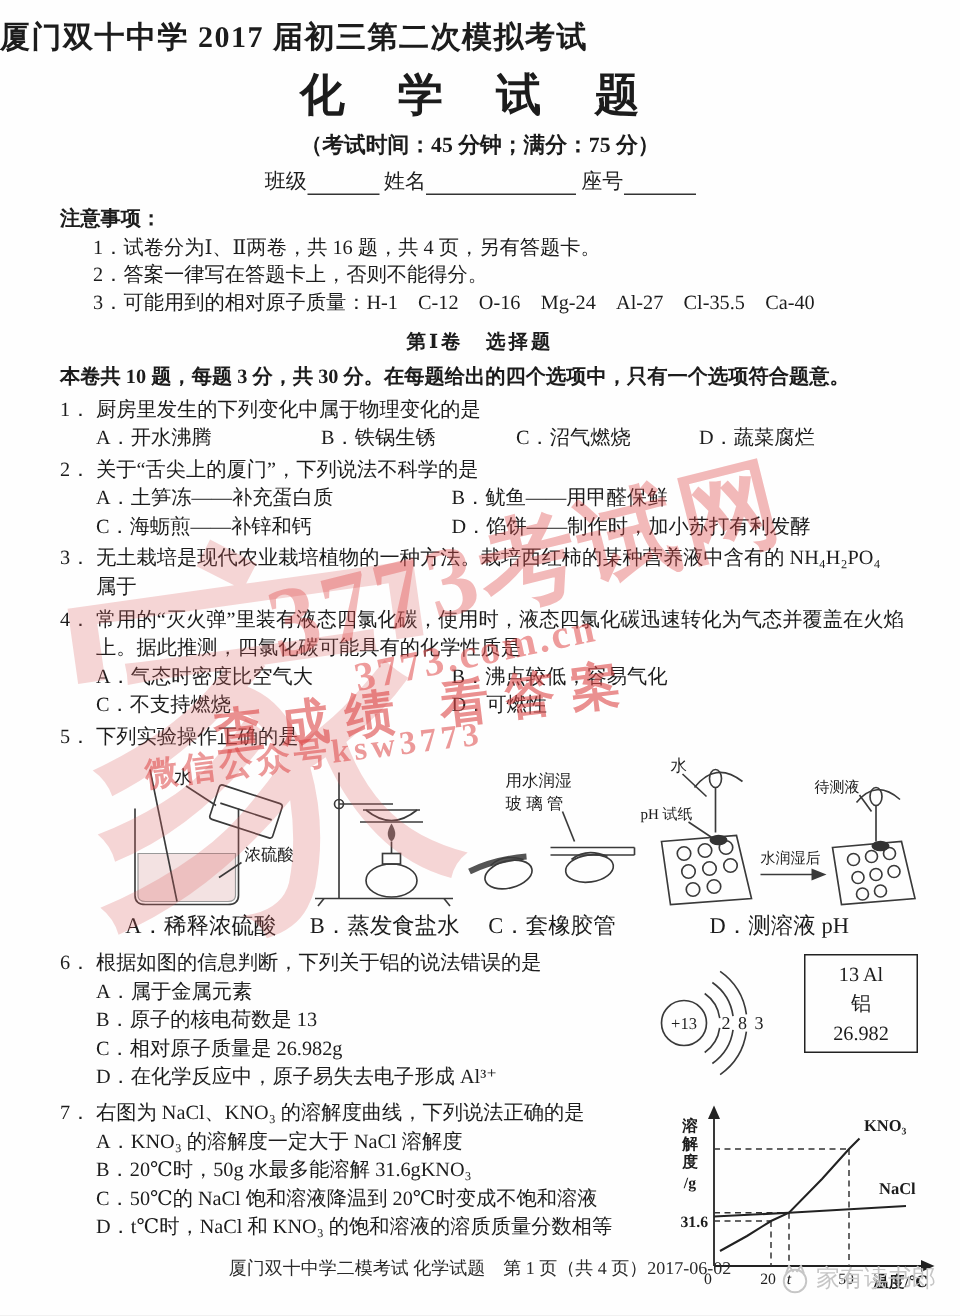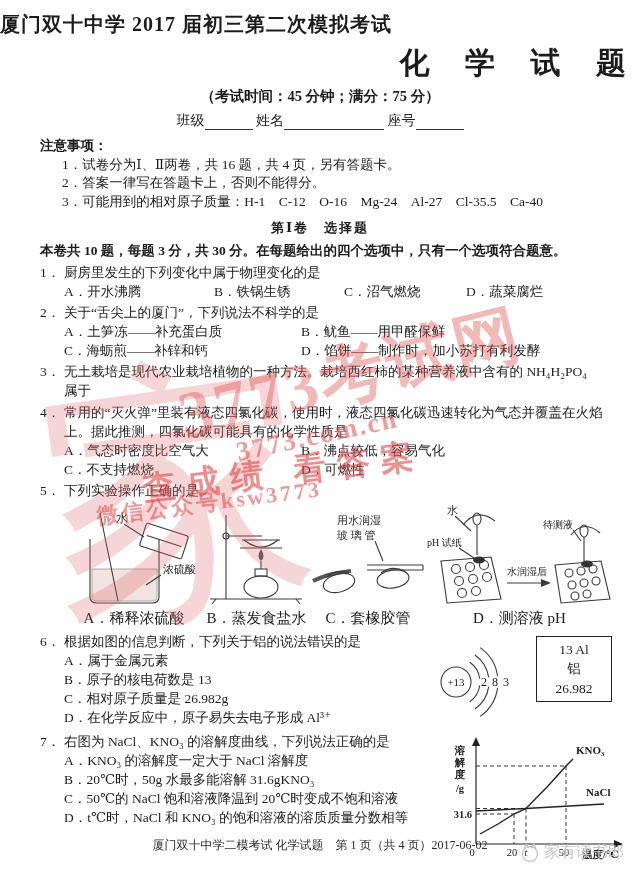--- a/index.html
+++ b/index.html
@@ -3,21 +3,21 @@
 <meta charset="utf-8">
 <style>
   html,body{margin:0;padding:0;background:#e8e8e8;}
   .page{
     position:relative;width:640px;height:877px;margin:0 auto;background:#fefefe;
     font-family:"Liberation Serif","DejaVu Serif",serif;color:#1c1c1c;overflow:hidden;
   }
   .content{position:relative;z-index:1;}
   
   .school-line{text-align:left;padding-top:11px;font-size:20px;font-weight:bold;letter-spacing:1px;}
-  .main-title{text-align:right;font-size:30px;font-weight:bold;letter-spacing:14px;margin-top:5px;}
+  .main-title{text-align:center;font-size:30px;font-weight:bold;letter-spacing:14px;margin-top:5px;}
   .exam-info{text-align:center;font-size:14.5px;font-weight:bold;margin-top:3px;}
   .student-fields{text-align:center;font-size:14px;margin-top:6px;}
   .blank{display:inline-block;border-bottom:1px solid #333;height:13px;vertical-align:bottom;}
   .blank.b1{width:48px}.blank.b2{width:100px}.blank.b3{width:48px}
   
   .notice{margin:7px 34px 0 40px;font-size:13.5px;line-height:1.38;}
   .notice-heading{font-weight:bold;}
   .notice-item{margin-left:22px;}
   
   .section-title{text-align:center;font-size:13px;font-weight:bold;margin-top:7px;letter-spacing:2px;}

